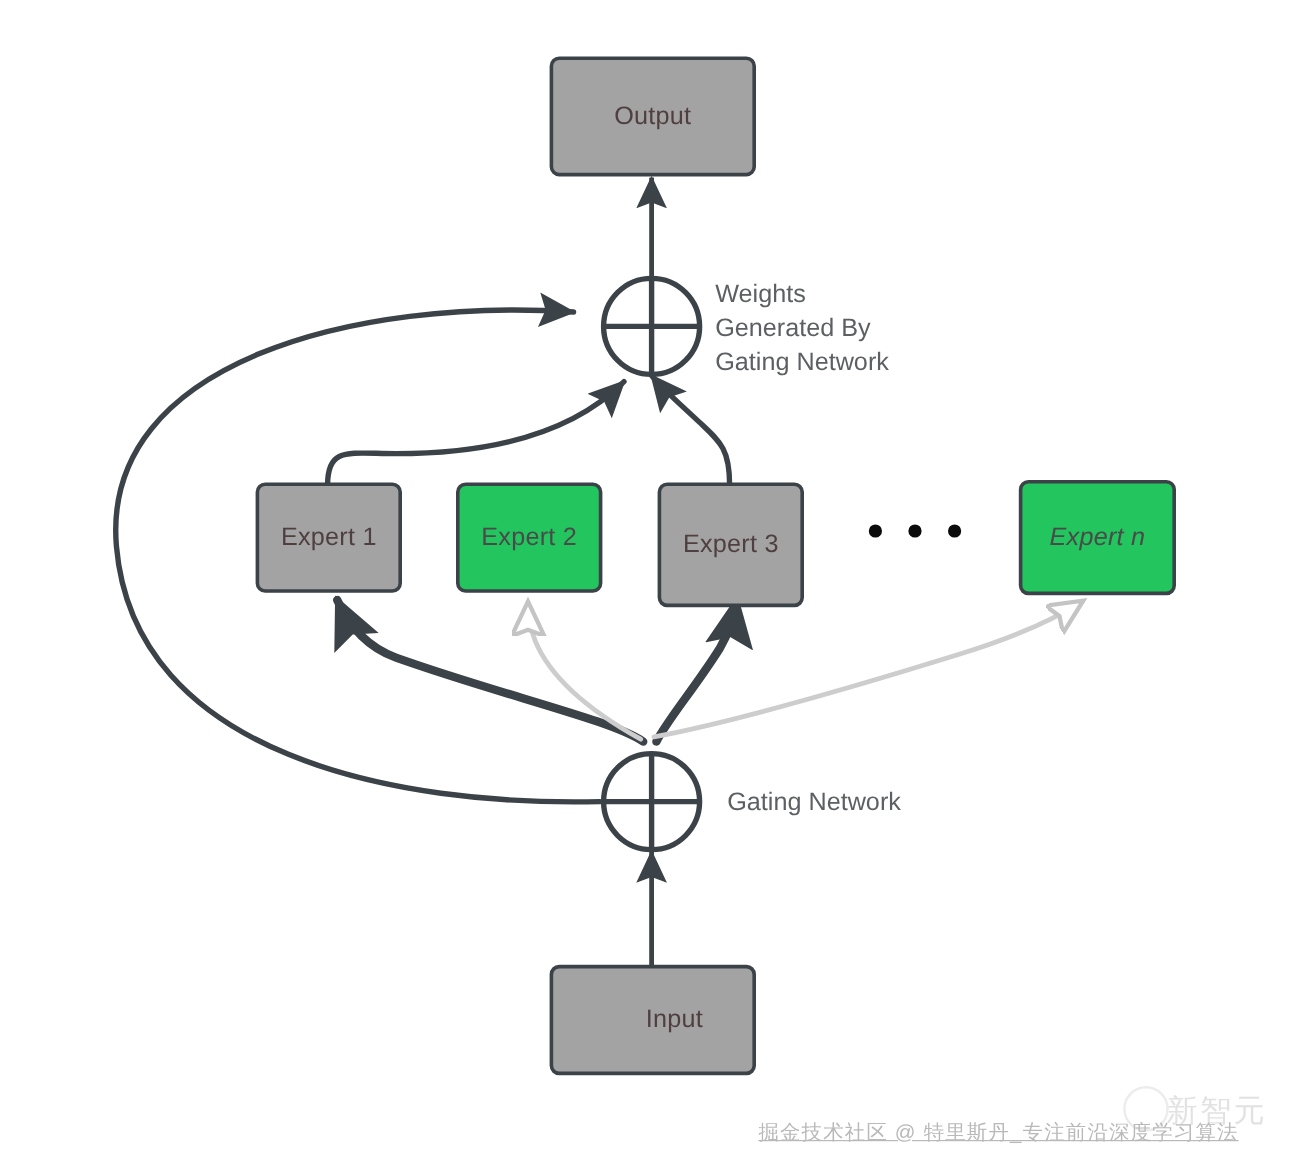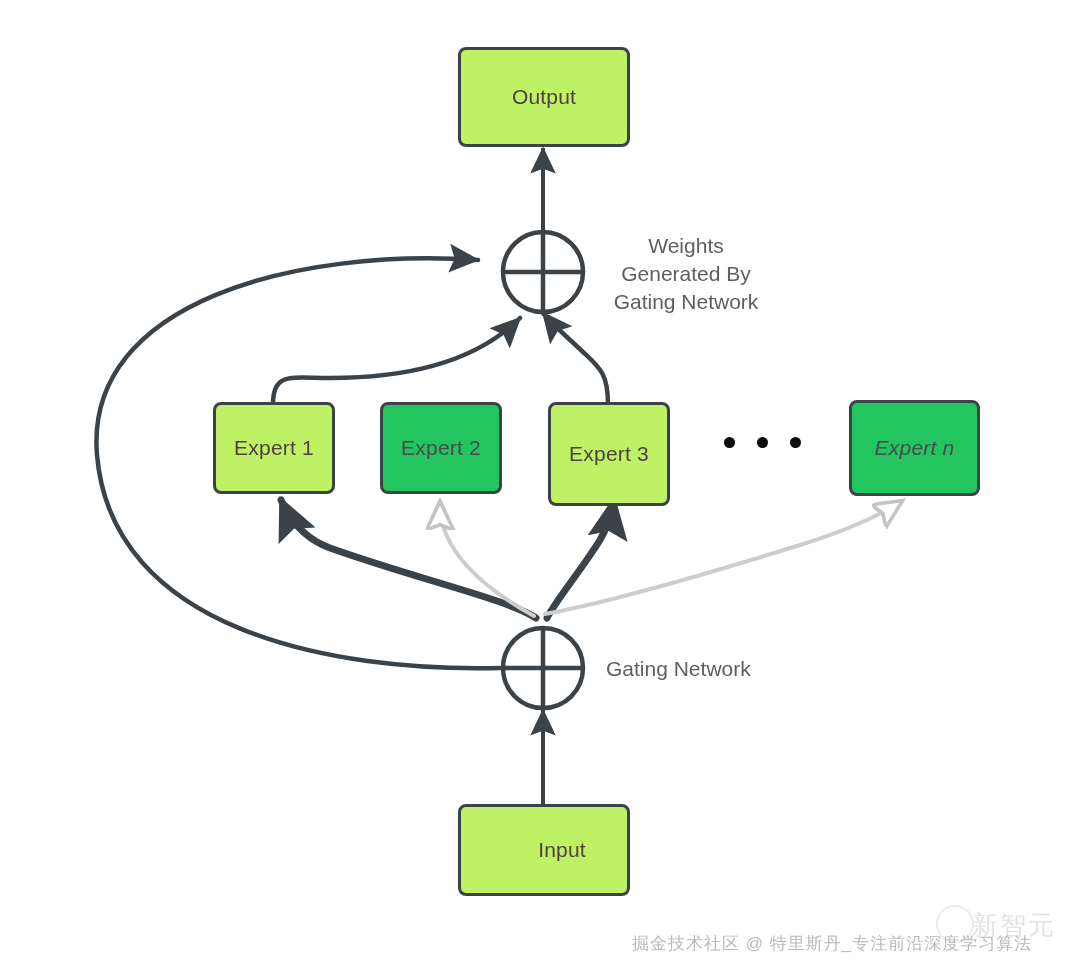--- a/index.html
+++ b/index.html
@@ -32,34 +32,34 @@
     border: 3px solid #3c4348;
     border-radius: 8px;
     display: flex;
     align-items: center;
     justify-content: center;
     font-size: 21px;
     color: #4a4144;
     letter-spacing: 0.2px;
   }
   .node-box.filled {
-    background: #bef264;
+    background: #a3a3a3;
     color: #4f3f41;
   }
   .node-box.plain {
     background: #22c55e;
     color: #4a4a4a;
     justify-content: center;
   }
   .free-label {
     position: absolute;
     color: #5d6063;
     font-size: 21px;
     line-height: 28px;
-    text-align: center;
+    text-align: left;
     white-space: pre-line;
   }
   .free-label.left-align {
     text-align: left;
   }
   .ellipsis-dots {
     position: absolute;
     display: flex;
     gap: 22px;
     align-items: center;
@@ -70,20 +70,21 @@
     height: 11px;
     border-radius: 50%;
     background: #0b0b0b;
   }
   .watermark {
     position: absolute;
     color: #b9b9b9;
     font-size: 17px;
     white-space: nowrap;
     letter-spacing: 1px;
+    text-decoration: underline;
   }
   .brand-watermark {
     position: absolute;
     color: #e2e2e2;
     font-size: 26px;
     white-space: nowrap;
     letter-spacing: 2px;
   }
   .brand-mark {
     position: absolute;

